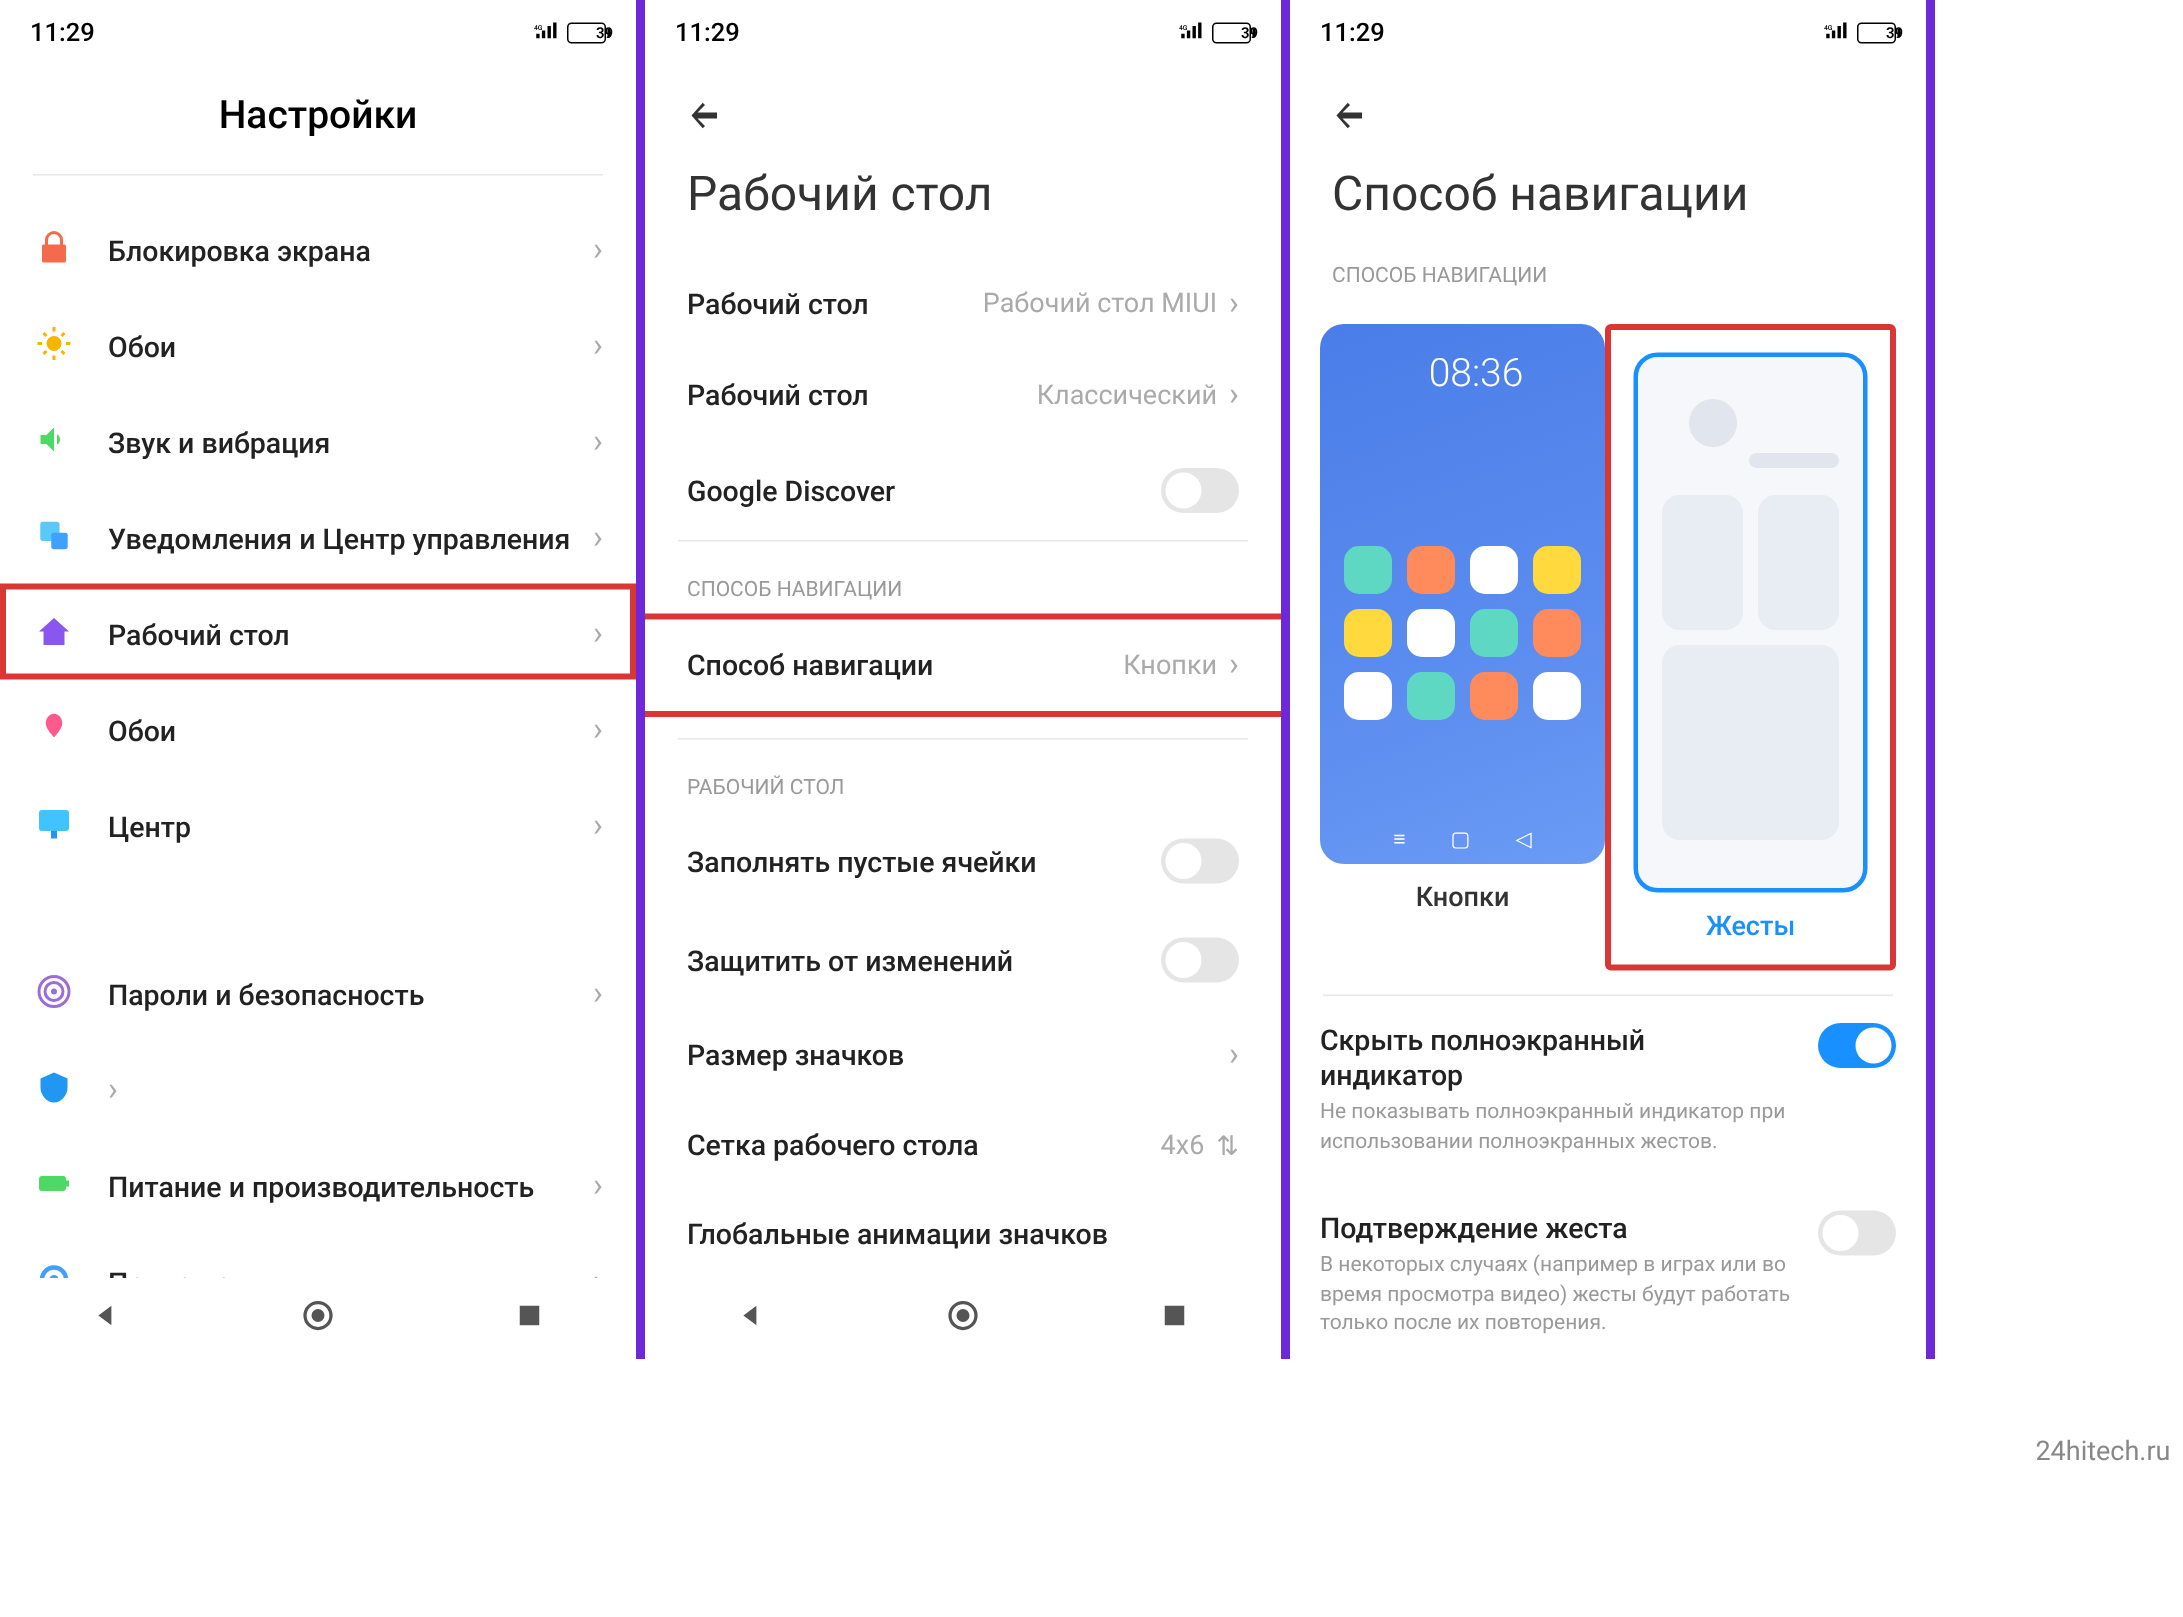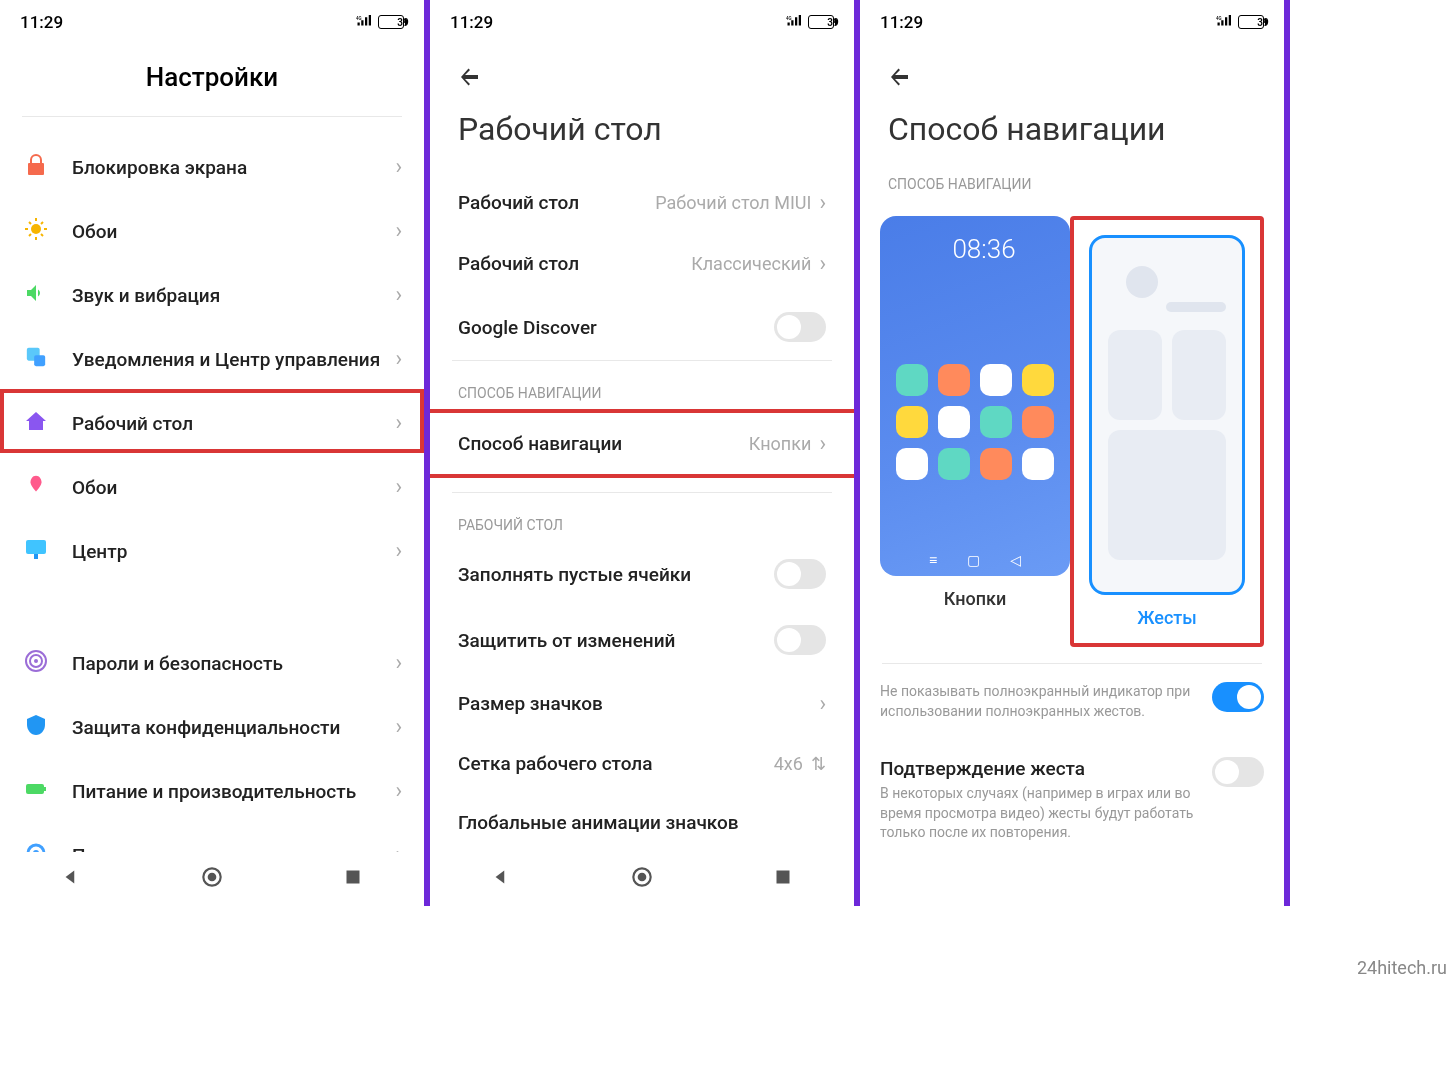--- a/index.html
+++ b/index.html
@@ -336,21 +336,20 @@
           </span>
       <span class="item-label">Пароли и безопасность</span>
       <span class="chevron">›</span>
     </div>
     <div class="settings-item">
       <span class="item-icon">
             <svg viewBox="0 0 24 24" width="24" height="24">
               <path fill="#2196f3" d="M12 2l9 4v6c0 5-4 10-9 10S3 17 3 12V6l9-4z"></path>
             </svg>
           </span>
-      <span class="item-label">Защита конфиденциальности</span>
       <span class="chevron">›</span>
     </div>
     <div class="settings-item">
       <span class="item-icon">
             <svg viewBox="0 0 24 24" width="24" height="24">
               <rect x="2" y="7" width="18" height="10" rx="2" fill="#4cd964"></rect>
               <rect x="20" y="10" width="2" height="4" fill="#4cd964"></rect>
             </svg>
           </span>
       <span class="item-label">Питание и производительность</span>
@@ -515,20 +514,21 @@
               <div class="gest-card"></div>
             </div>
         <div class="gest-big"></div>
       </div>
       <div class="nav-option-label active">Жесты</div>
     </div>
   </div>
   <div class="divider-thin"></div>
   <div class="pref-item-multi">
     <div class="pref-multi-text">
+      <div class="pref-multi-title">Скрыть полноэкранный индикатор</div>
       <div class="pref-multi-desc">Не показывать полноэкранный индикатор при использовании полноэкранных жестов.</div>
     </div>
     <span class="toggle toggle-on">
           <span class="toggle-knob"></span>
         </span>
   </div>
   <div class="pref-item-multi">
     <div class="pref-multi-text">
       <div class="pref-multi-title">Подтверждение жеста</div>
       <div class="pref-multi-desc">В некоторых случаях (например в играх или во время просмотра видео) жесты будут работать только после их повторения.</div>

